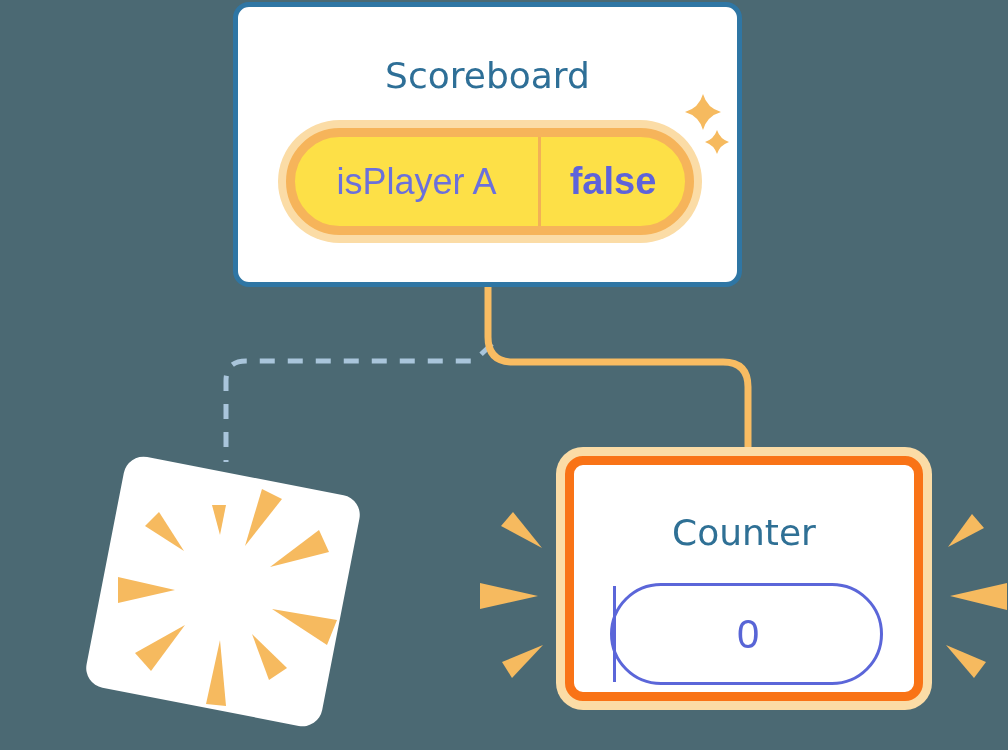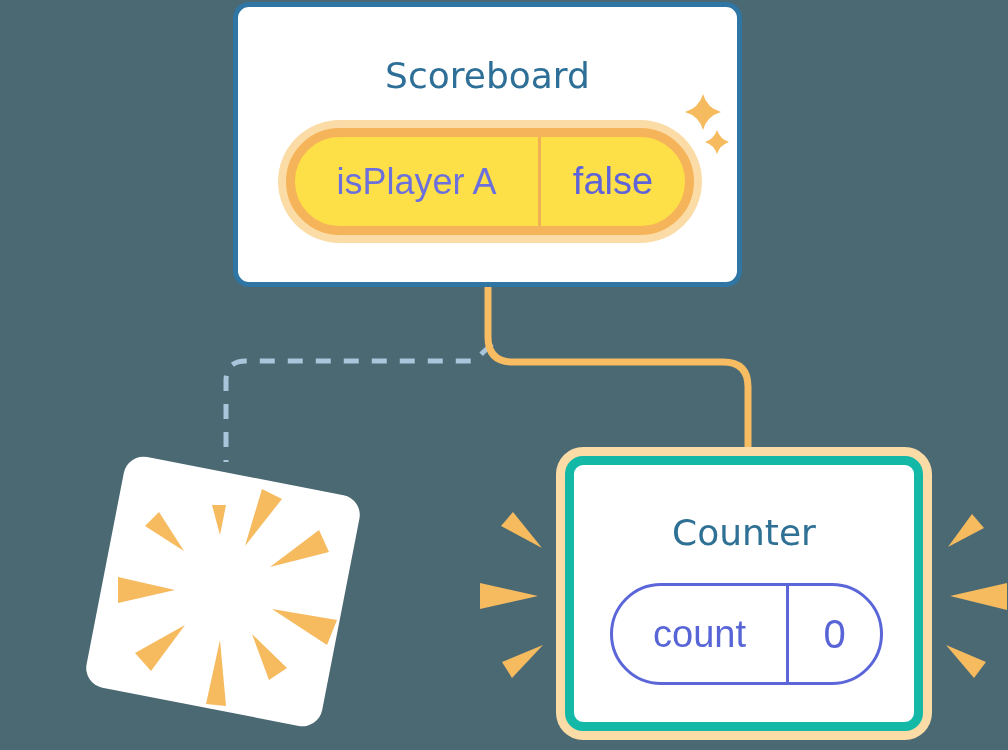--- a/index.html
+++ b/index.html
@@ -25,27 +25,27 @@
 
   
   #scoreboard-pill{
     position:absolute;left:48px;top:121px;width:408px;height:107px;
     box-sizing:border-box;border:9px solid #F6B45A;border-radius:61px;
     background:#fde047;box-shadow:0 0 0 8px #FBDCA6;
     display:flex;align-items:stretch;z-index:2;
   }
   #scoreboard-pill .cell{display:flex;align-items:center;justify-content:center;}
   #scoreboard-pill .key{width:243px;font-size:36px;color:#6B70DC;}
-  #scoreboard-pill .val{flex:1;font-size:38px;font-weight:400;color:#5E63DA;}
+  #scoreboard-pill .val{flex:1;font-size:38px;font-weight:700;color:#5E63DA;}
   .pill-divider{width:3px;background:#F3B156;}
 
   
   #counter{
-    left:565px;top:456px;width:358px;height:275px;
-    border:9px solid #14b8a6;border-radius:18px;
+    left:565px;top:456px;width:358px;height:245px;
+    border:9px solid #f97316;border-radius:18px;
     box-shadow:0 0 0 9px #FBDCA6;z-index:2;
   }
   #counter .comp-title{top:47px;font-size:36px;color:#2F7095;}
   #counter-pill{
     position:absolute;left:36px;top:118px;width:273px;height:102px;
     box-sizing:border-box;border:3px solid #5B66D9;border-radius:51px;
     background:#fff;display:flex;align-items:stretch;
   }
   #counter-pill .cell{display:flex;align-items:center;justify-content:center;}
   #counter-pill .key{width:173px;font-size:38px;color:#5865D6;}
@@ -91,21 +91,20 @@
       <polygon points="169,137 224,173 234,148"></polygon>
       <polygon points="149,162 166,208 184,196"></polygon>
       <polygon points="117,168 123,234 103,232"></polygon>
       <polygon points="82,153 32,181 48,199"></polygon>
     </g>
   </svg>
 
   <div id="counter" class="card">
     <div class="comp-title">Counter</div>
     <div id="counter-pill">
-      <div class="cell key">count</div>
       <div class="pill-divider"></div>
       <div class="cell val">0</div>
     </div>
   </div>
 
   <svg id="deco" width="1008" height="750" viewBox="0 0 1008 750">
     <g fill="#F6BA5F">
 
       <path d="M703 94 Q707 108 721 112 Q707 116 703 130 Q699 116 685 112 Q699 108 703 94 Z"></path>
       <path d="M717 130 Q720 139 729 142 Q720 145 717 154 Q714 145 705 142 Q714 139 717 130 Z"></path>

